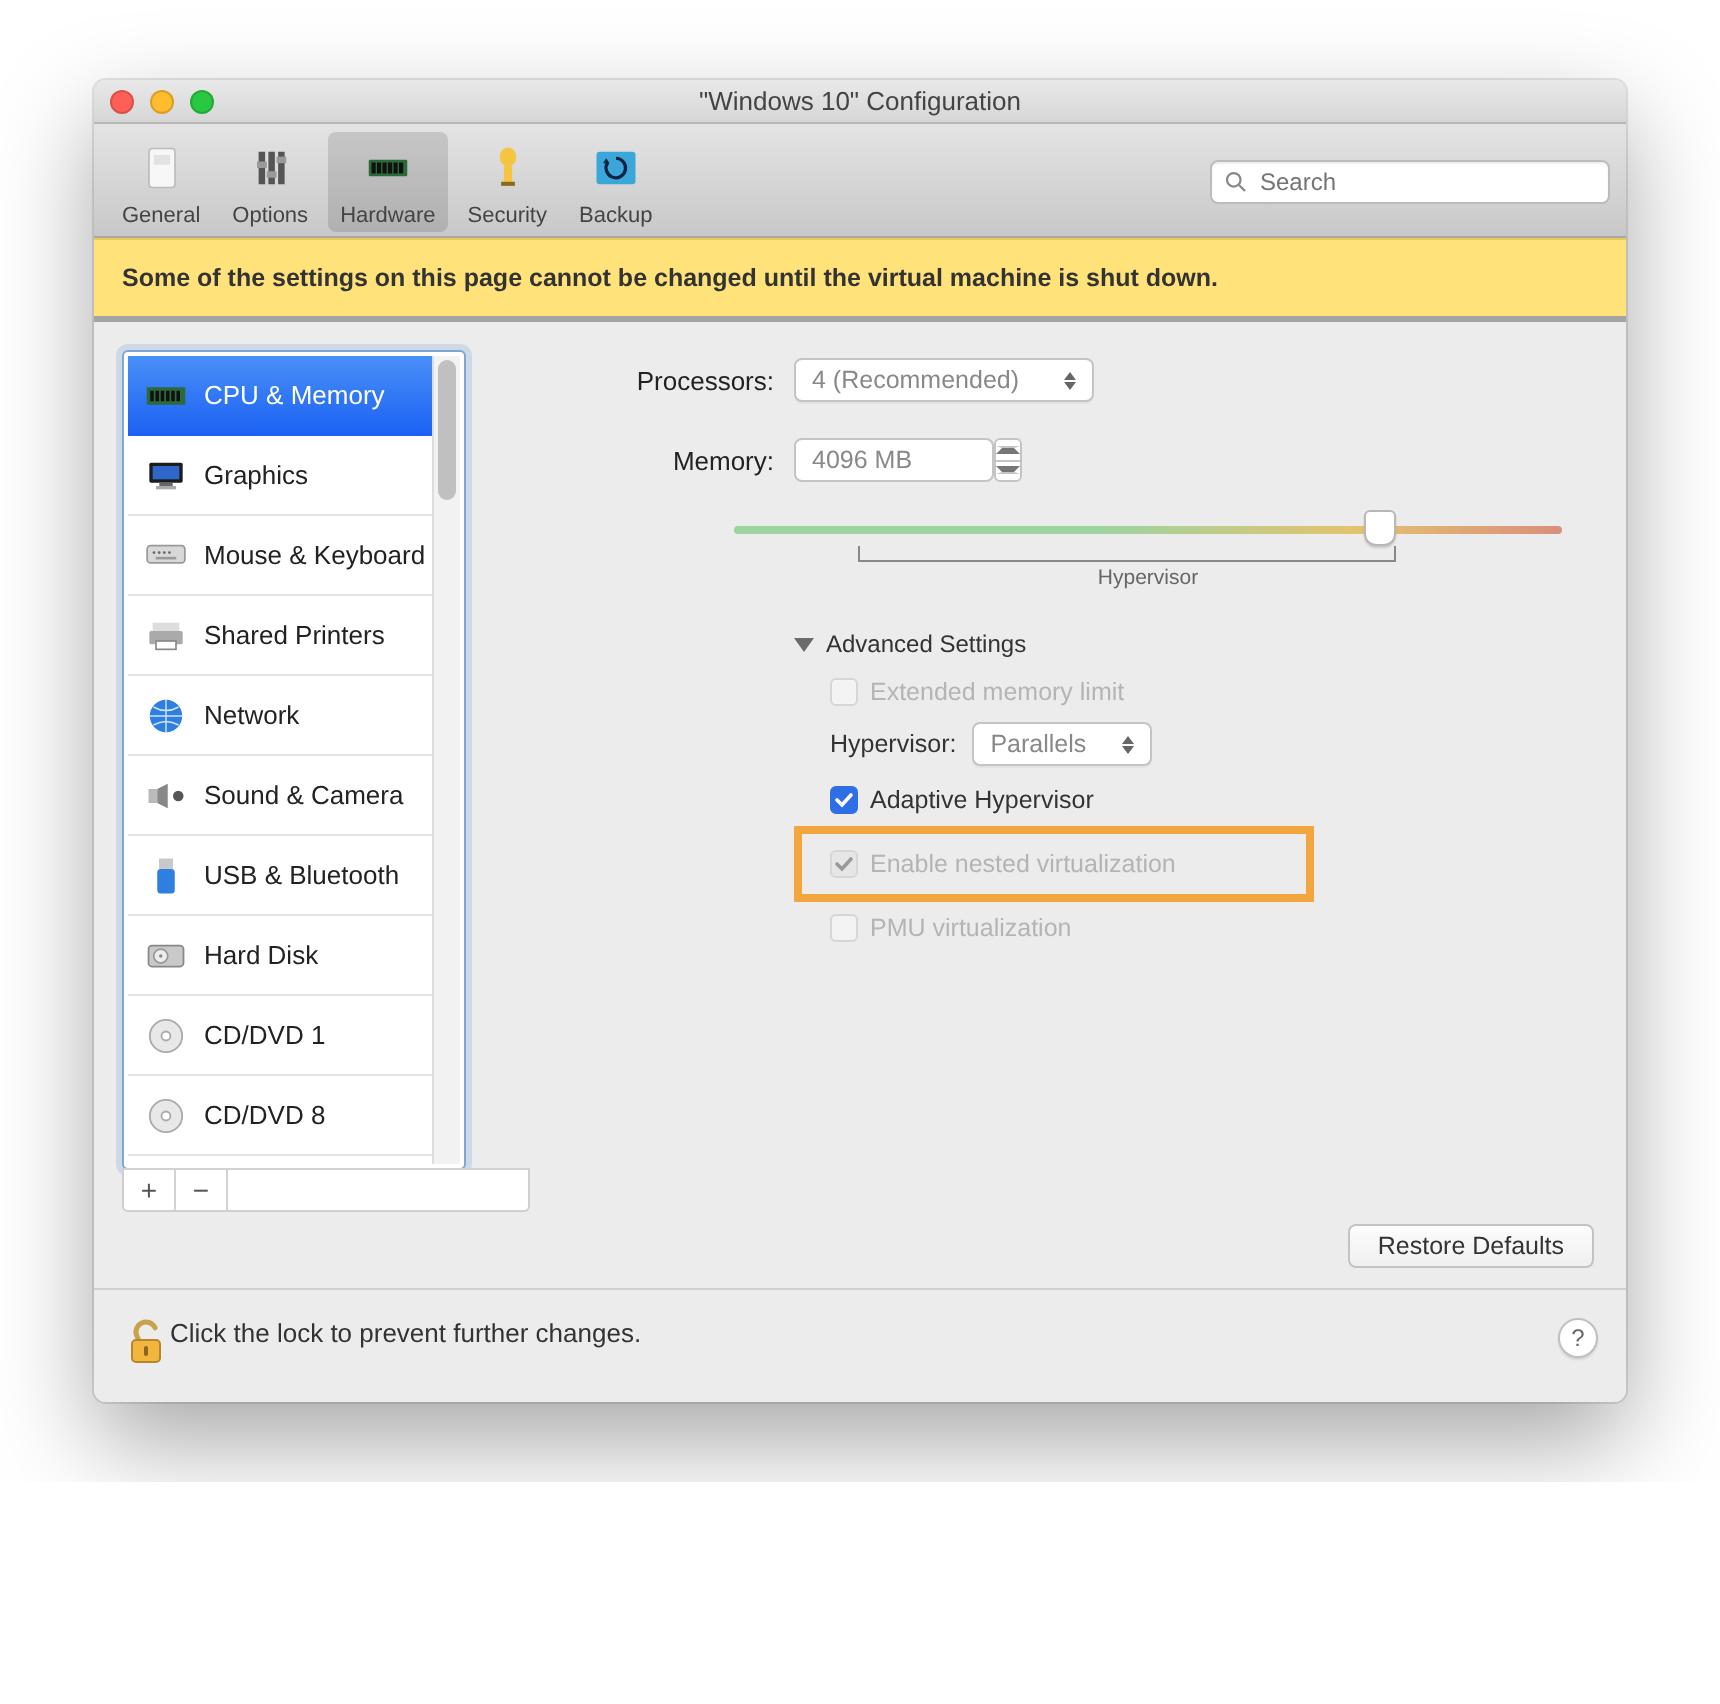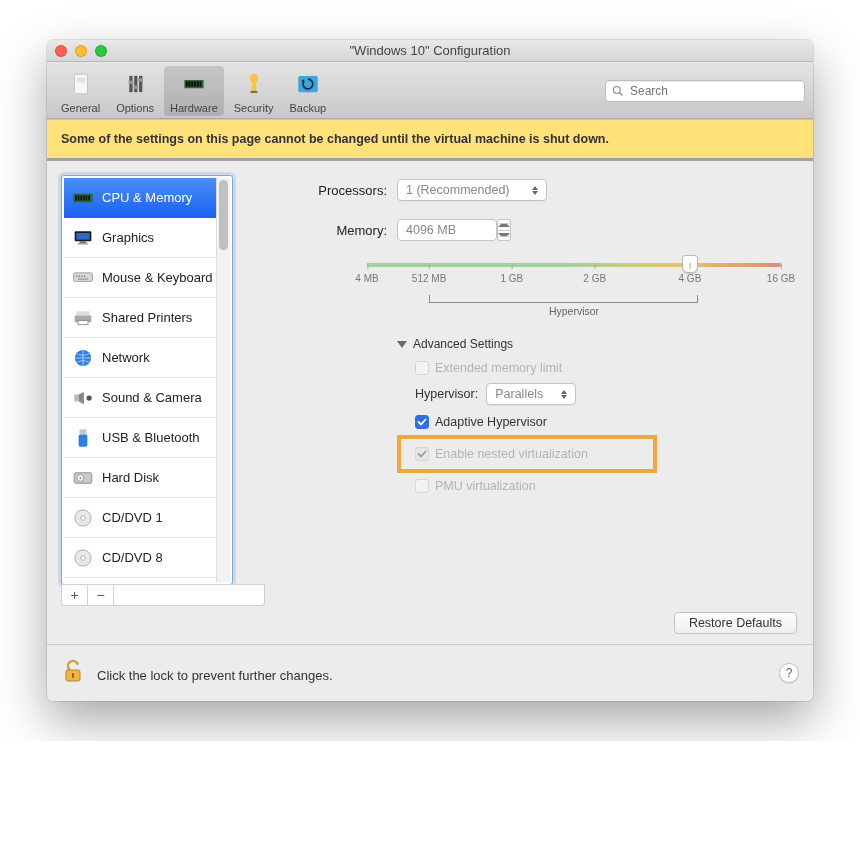--- a/index.html
+++ b/index.html
@@ -198,21 +198,21 @@
   .highlight{
     border:4px solid #f2a63d; padding:2px 10px 2px 14px; margin:0 0 4px 0; width:260px;
   }
   .restore-row{display:flex;justify-content:flex-end;padding:0 16px 10px 0;}
   .macbtn{
     height:22px;padding:0 14px;border:1px solid #c3c3c3;border-radius:4px;
     background:linear-gradient(#fdfdfd,#efefef);font-size:12.5px;color:#333;
     display:flex;align-items:center;cursor:default;
   }
   .footer{
-    border-top:1px solid #cfcfcf;padding:14px 14px 18px 14px;display:flex;align-items:flex-end;gap:12px;
+    border-top:1px solid #cfcfcf;padding:14px 14px 18px 14px;display:flex;align-items:flex-start;gap:0;
     background:#ececec;
   }
   .lock-ico{width:24px;height:24px;}
   .footer-text{flex:1;font-size:13px;color:#333;}
   .help{
     width:20px;height:20px;border-radius:50%;border:1px solid #c0c0c0;background:#fff;
     display:flex;align-items:center;justify-content:center;font-size:12px;color:#666;
     box-shadow:0 1px 1px rgba(0,0,0,0.1);
   }
 </style>
@@ -420,21 +420,21 @@
         <div class="sb-btn">−</div>
         <div style="flex:1"></div>
       </div>
     </div>
 
     <div class="main">
 
       <div class="row">
         <div class="row-label">Processors:</div>
         <div class="popup">
-          <span>1 (Recommended)</span>
+          <span>4 (Recommended)</span>
           <div class="chev">
               <div class="up"></div>
               <div class="dn"></div>
             </div>
         </div>
       </div>
 
       <div class="row" style="margin-bottom:6px;">
         <div class="row-label">Memory:</div>
         <div class="stepper">
@@ -448,28 +448,20 @@
             <div class="d">
                 <div class="tri"></div>
               </div>
           </div>
         </div>
       </div>
 
       <div class="slider-area">
         <div class="slider-track">
           <div class="slider-knob" style="left:78%;"></div>
-        </div>
-        <div class="tickbar">
-          <span class="tick" style="left:0%">4 MB</span>
-          <span class="tick" style="left:15%">512 MB</span>
-          <span class="tick" style="left:35%">1 GB</span>
-          <span class="tick" style="left:55%">2 GB</span>
-          <span class="tick" style="left:78%">4 GB</span>
-          <span class="tick" style="left:100%">16 GB</span>
         </div>
         <div class="rec">
           <div class="rec-bracket" style="left:15%;right:20%;"></div>
           <div class="rec-label">Hypervisor</div>
         </div>
       </div>
 
       <div class="adv">
         <div class="disclosure">
           <div class="tri-down"></div>

